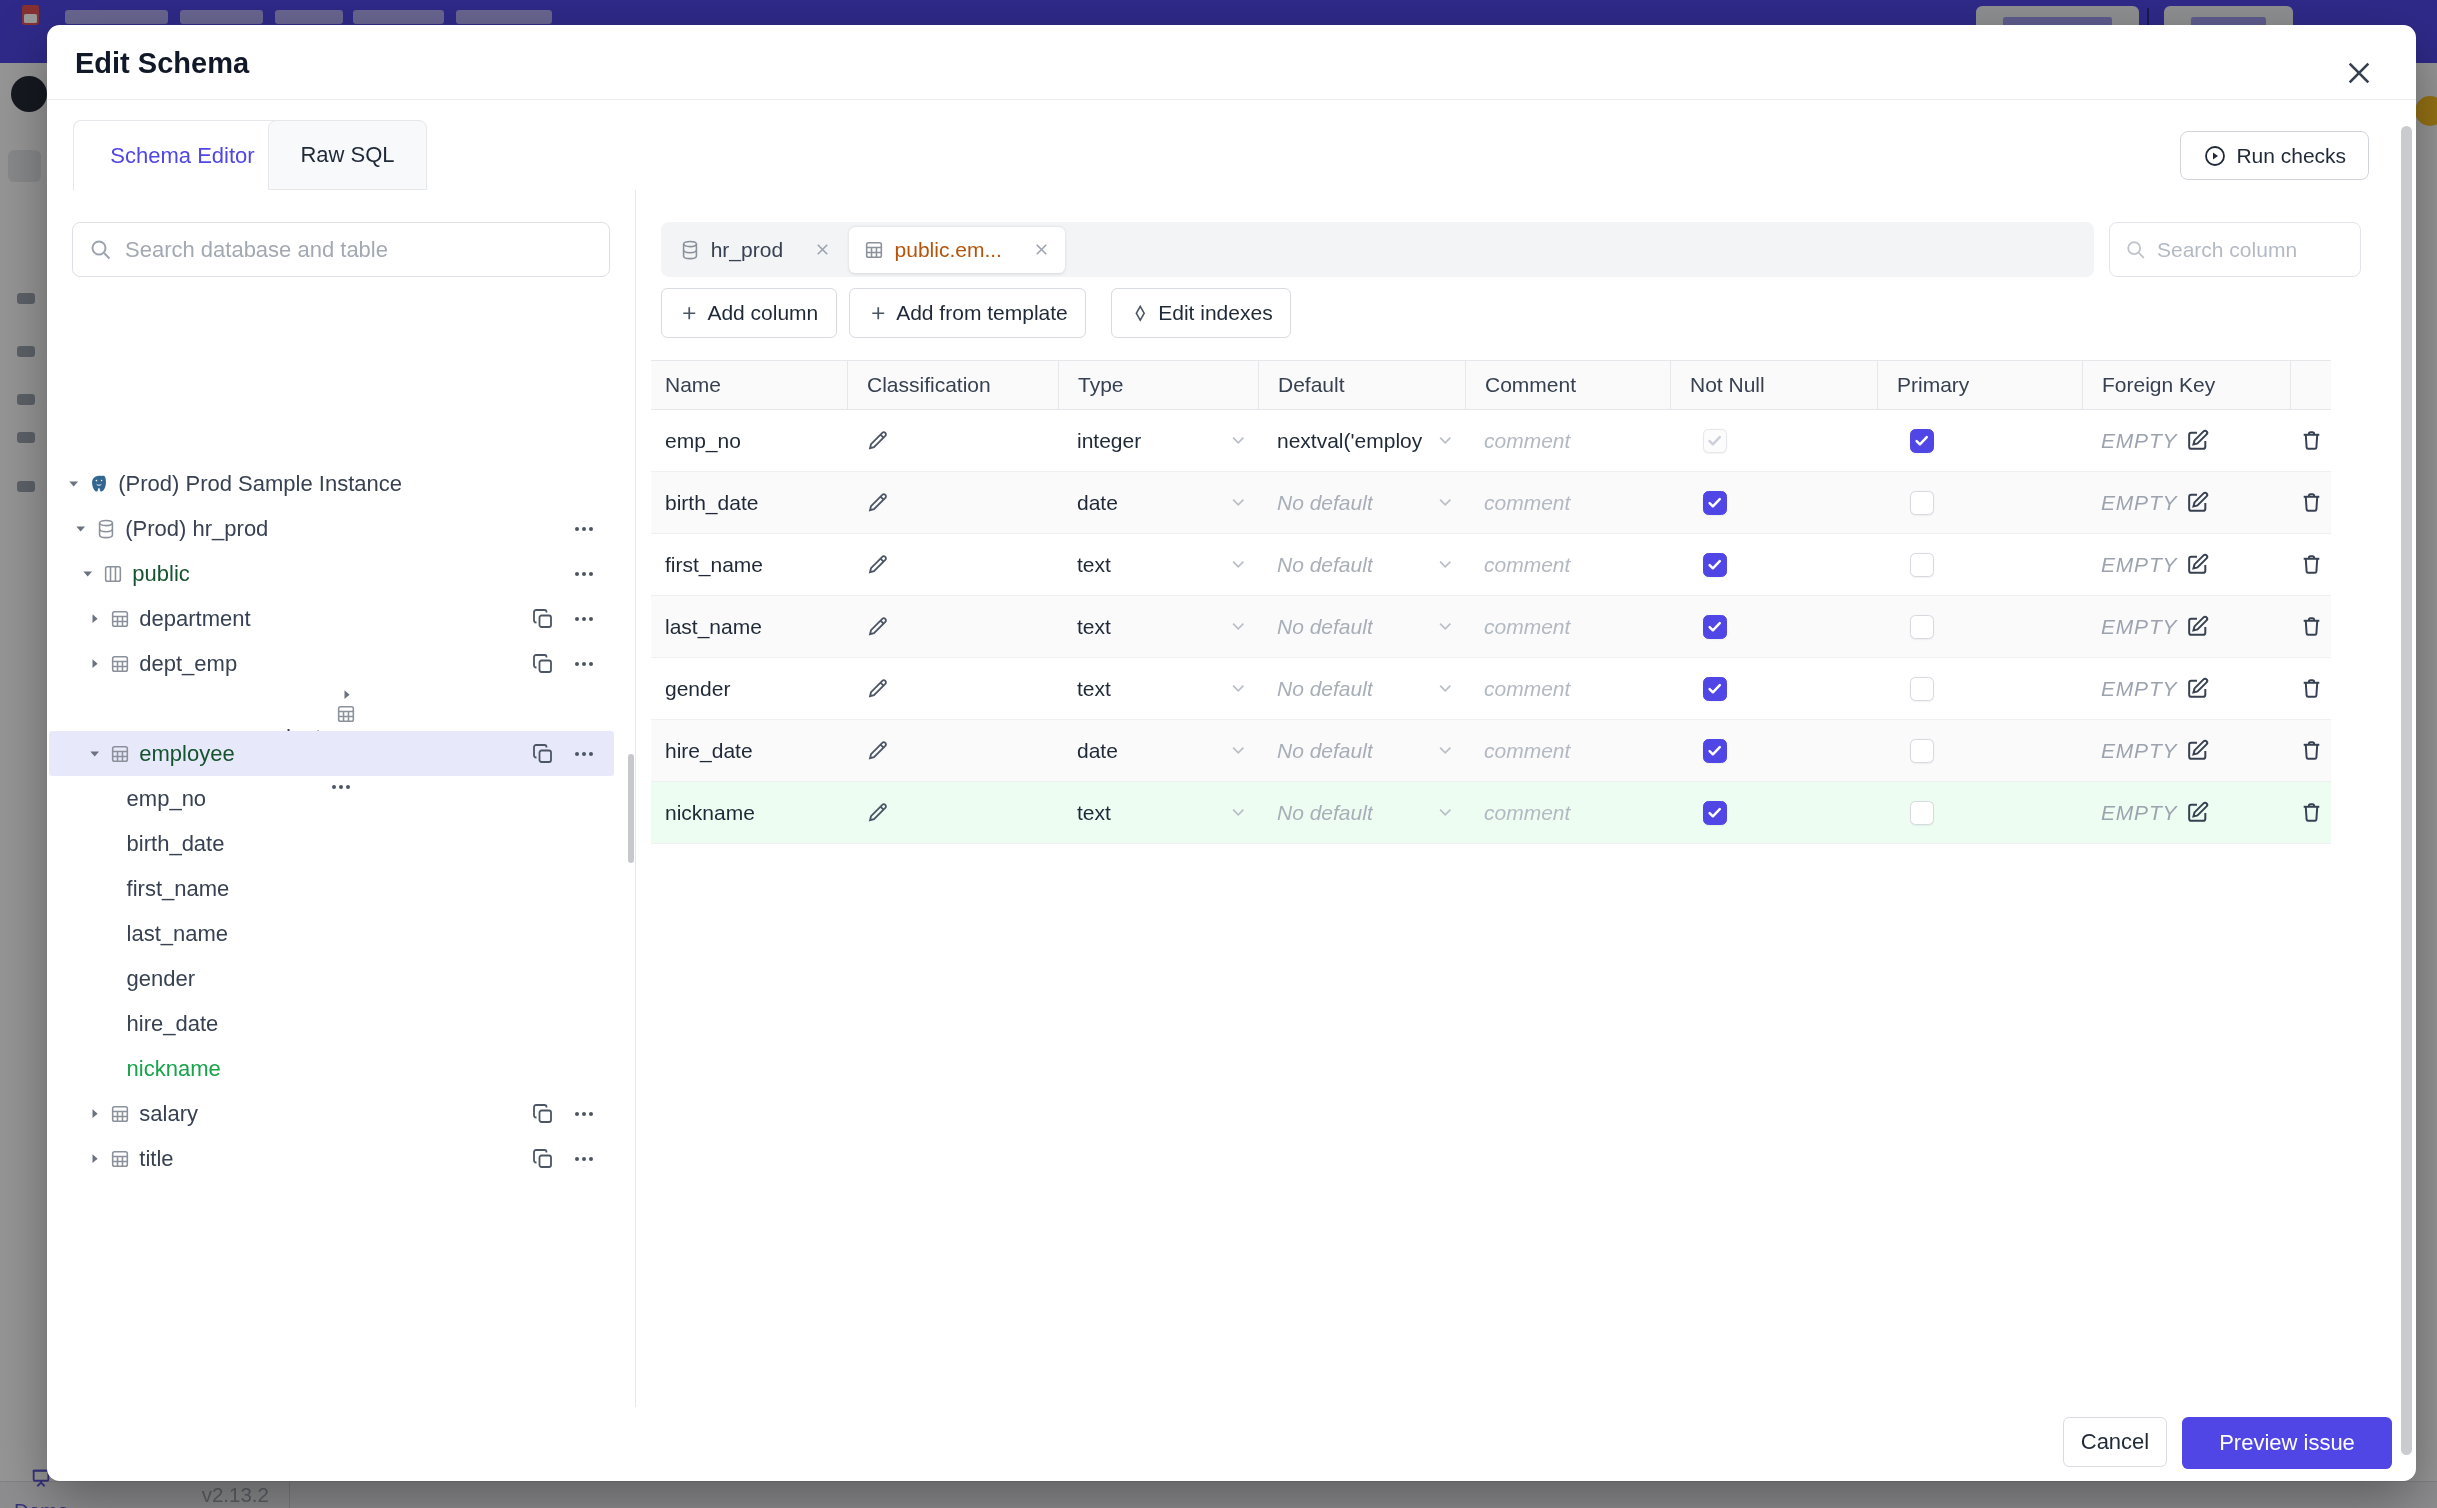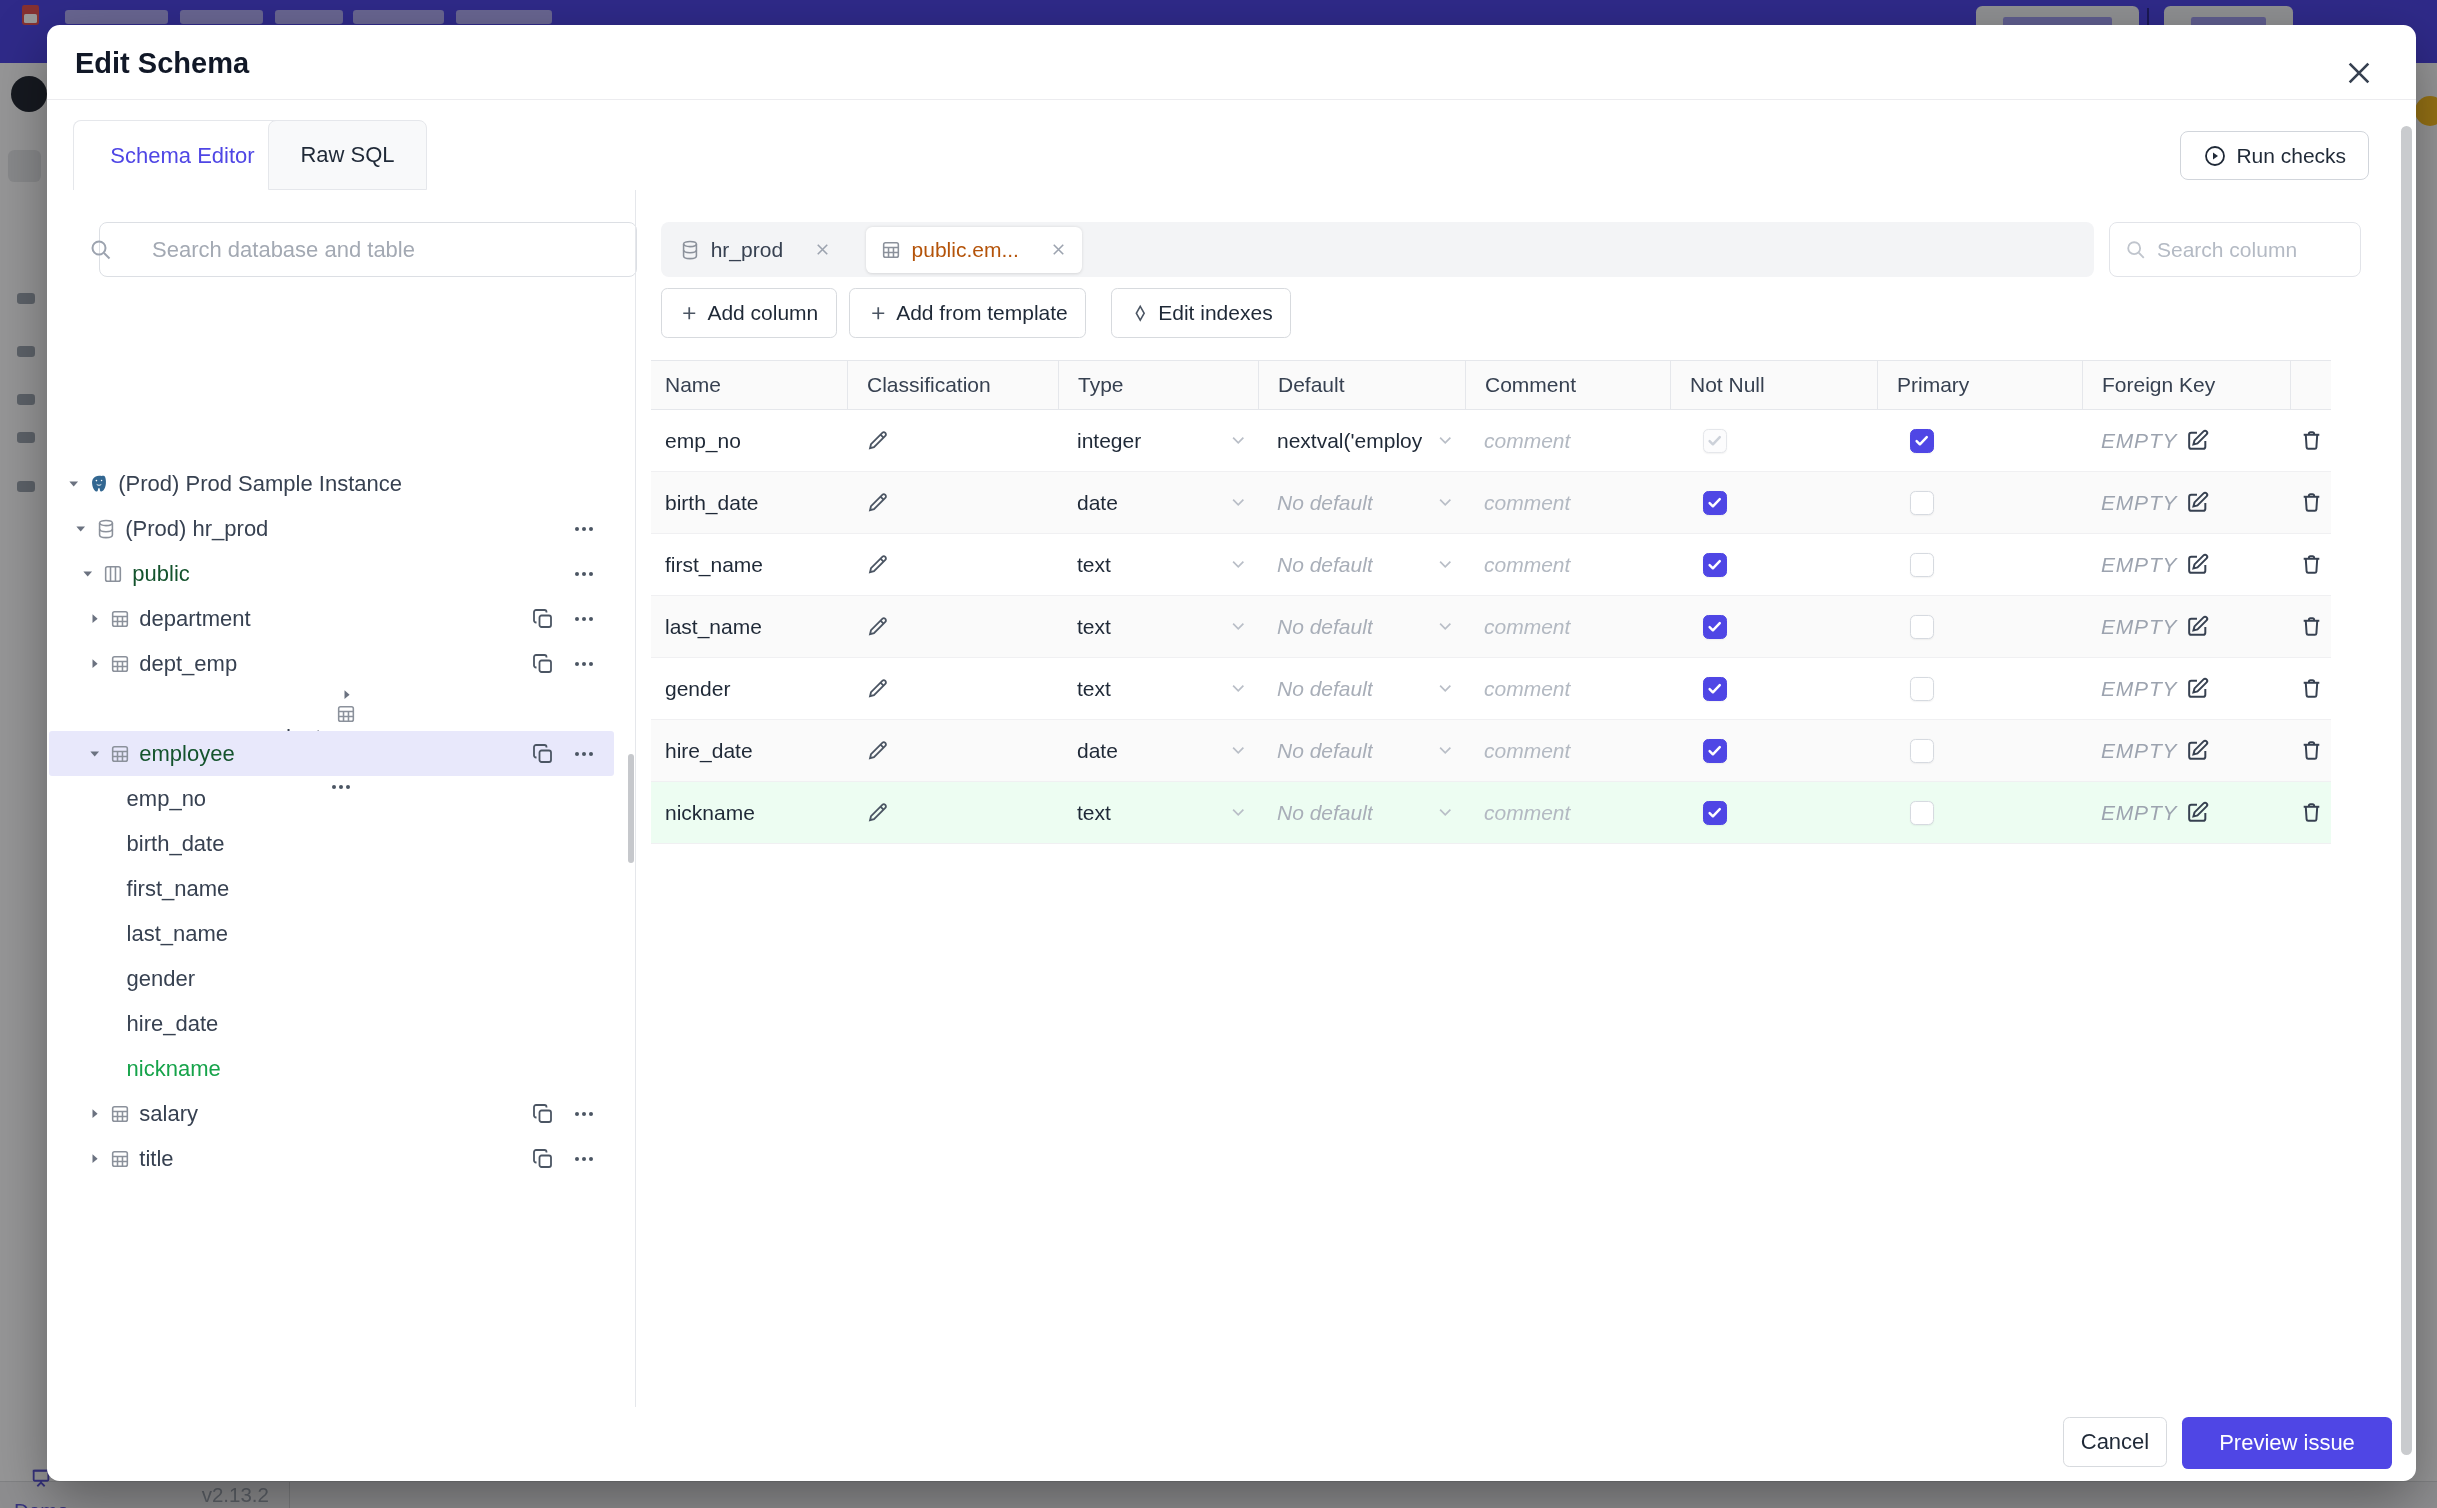--- a/index.html
+++ b/index.html
@@ -41,40 +41,40 @@
 
   .run-checks { position:absolute; right:47px; top:106px; width:189px; height:49px; border:0.8px solid #d1d5db;
     border-radius:8px; background:#fff; display:flex; align-items:center; justify-content:center; gap:9.5px;
     font-size:21px; color:#1f2937; }
 
   
   .sidebar { position:absolute; left:0; top:165px; width:589px; bottom:0; }
   .sidebar-border { position:absolute; left:588px; top:165px; width:0.8px; height:1217px; background:#e5e7eb; }
   .searchbox { position:relative; margin:32px 0 0 25px; width:538px; height:55px; }
   .searchbox input { width:100%; height:100%; border:0.8px solid #dcdfe4; border-radius:8px; padding:0 16px 0 52px;
-    font-size:22px; color:#374151; outline:none; font-family:"Liberation Sans", sans-serif;margin-left:27px; }
+    font-size:22px; color:#374151; outline:none; font-family:"Liberation Sans", sans-serif; }
   .searchbox input::placeholder { color:#a3a9b3; }
   .searchbox .sicon { position:absolute; left:17.4px; top:16px; width:24px; height:24px; color:#9ca3af; }
 
   .tree { position:absolute; left:1.6px; top:271px; right:1.6px;text-align:right; }
   .tree-row { position:relative; height:45px; display:flex; align-items:center; width:565px; }
   .tree-row.selected { background:#e8e8fb; border-radius:3.2px; }
   .caret { width:17.4px; height:17.4px; color:#6b7280; flex:0 0 17.4px; margin-right:6.3px; }
   .ticon { width:22px; height:22px; flex:0 0 22px; margin-right:8px; color:#8b919b; }
   .tree-label { font-size:22px; color:#374151; white-space:nowrap; }
   .tree-label.amber { color:#14532d; }
   .tree-label.green { color:#16a34a; }
   .tree-spacer { flex:1; }
   .tact { width:24px; height:24px; color:#4b5563; margin-right:17.4px; }
   .sb-thumb { position:absolute; left:581px; top:729px; width:6.3px; height:109px; background:#c6c8cc; border-radius:3.2px; }
 
   
   .main { position:absolute; left:589px; top:165px; right:0; bottom:0; }
   .chipstrip { position:absolute; left:24.5px; top:32px; width:1433px; height:55px; background:#f3f4f6; border-radius:8px;
-    display:flex; align-items:center; padding:0 4.7px; gap:20px; }
+    display:flex; align-items:center; padding:0 4.7px; gap:3px; }
   .chip { display:flex; align-items:center; gap:9.5px; height:46px; padding:0 14px; border-radius:6.3px; font-size:21px; color:#374151; }
   .chip.active { background:#fff; box-shadow:0 0.8px 3.2px rgba(0,0,0,.12); }
   .chip.active .chip-label { color:#b45309; }
   .chip .cicon { width:22px; height:22px; color:#8b919b; }
   .chip .x { width:19px; height:19px; color:#9ca3af; margin-left:20.5px; }
   .colsearch { position:absolute; left:1473px; top:32px; width:252px; height:55px; }
   .colsearch input { width:100%; height:100%; border:0.8px solid #e2e4e9; border-radius:8px; padding:0 12.6px 0 47px;
     font-size:21px; outline:none; font-family:"Liberation Sans", sans-serif; }
   .colsearch input::placeholder { color:#b4bac4; }
   .colsearch .sicon { position:absolute; left:16px; top:16.6px; width:22px; height:22px; color:#c0c5cd; }

